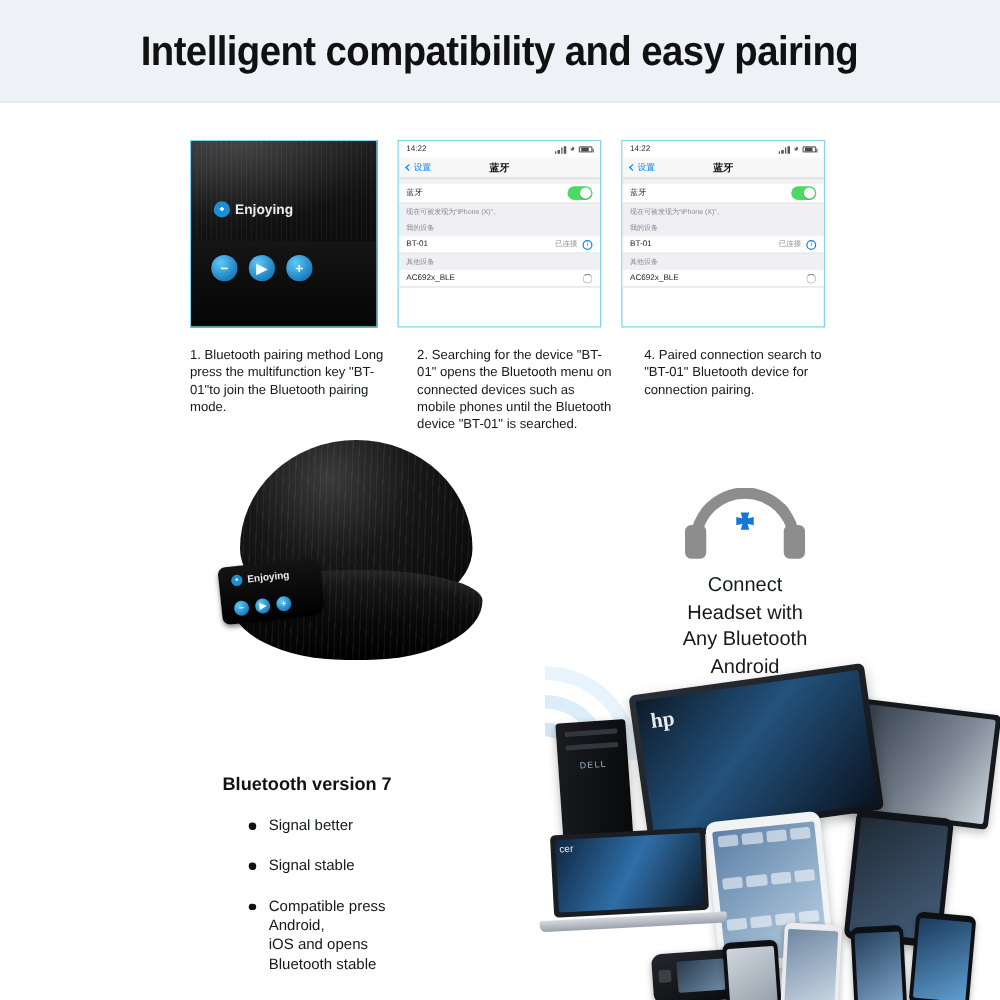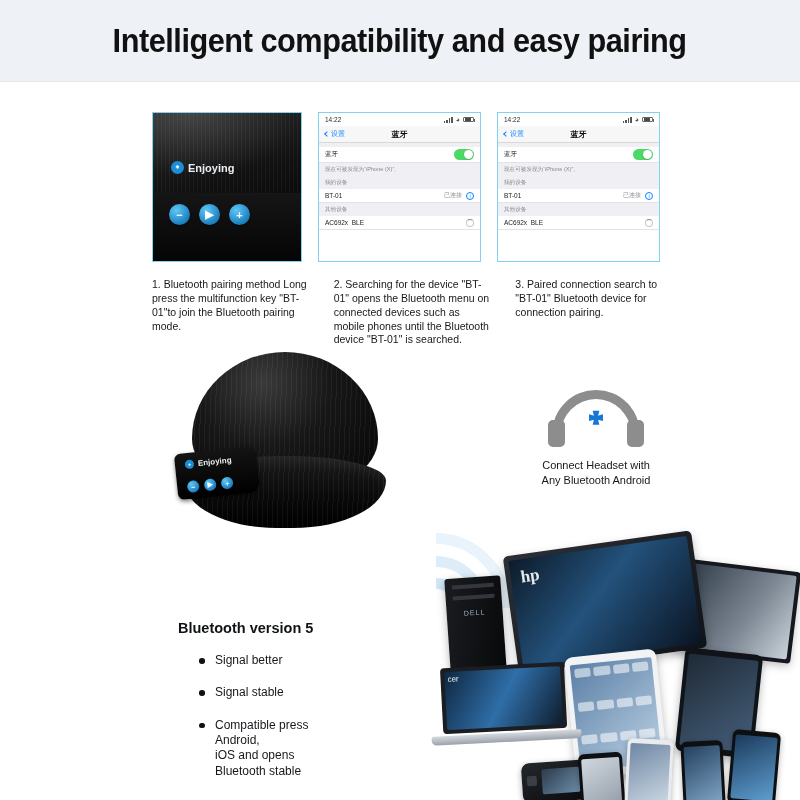--- a/index.html
+++ b/index.html
@@ -233,21 +233,21 @@
   .hs-ear {
     position: absolute; top: 32px; width: 17px; height: 27px;
     background: #8d8d8d; border-radius: 5px;
   }
   .hs-ear.l { left: 4px; }
   .hs-ear.r { right: 4px; }
   .bt-glyph {
     position: absolute; left: 50%; top: 10px; transform: translateX(-50%);
     color: #1477d4; font-size: 40px; line-height: 1; font-weight: bold;
   }
-  .hs-caption { font-size: 11px; line-height: 1.35; color: #15181c; }
+  .hs-caption { font-size: 16px; line-height: 1.35; color: #15181c; }
 
   
   .btver {
     position: absolute;
     left: 178px; top: 620px;
     width: 230px;
   }
   .btver h3 {
     margin: 0 0 14px 0;
     font-size: 14.5px; font-weight: bold; color: #101316;
@@ -521,21 +521,21 @@
         <span class="rowtext">AC692x_BLE</span>
         <span class="spin"></span>
       </div>
     </div>
   </div>
 </div>
 
 <div class="captions">
   <div class="cap">1. Bluetooth pairing method Long press the multifunction key "BT-01"to join the Bluetooth pairing mode.</div>
   <div class="cap">2. Searching for the device "BT-01" opens the Bluetooth menu on connected devices such as mobile phones until the Bluetooth device "BT-01" is searched.</div>
-  <div class="cap">3. Paired connection search to "BT-01" Bluetooth device for connection pairing.</div>
+  <div class="cap">4. Paired connection search to "BT-01" Bluetooth device for connection pairing.</div>
 </div>
 
 <div class="beanie">
   <div class="dome">
       <div class="ribs"></div>
     </div>
   <div class="cuff">
       <div class="ribs"></div>
     </div>
   <div class="tag">
@@ -564,21 +564,21 @@
   </div>
 </div>
 
 <div class="waves">
   <div class="arc a3"></div>
   <div class="arc a2"></div>
   <div class="arc a1"></div>
 </div>
 
 <div class="btver">
-  <h3>Bluetooth version 5</h3>
+  <h3>Bluetooth version 7</h3>
   <ul>
     <li>
       <span>Signal better</span>
     </li>
     <li>
       <span>Signal stable</span>
     </li>
     <li>
       <span>Compatible press</span>
       <span>Android,</span>

